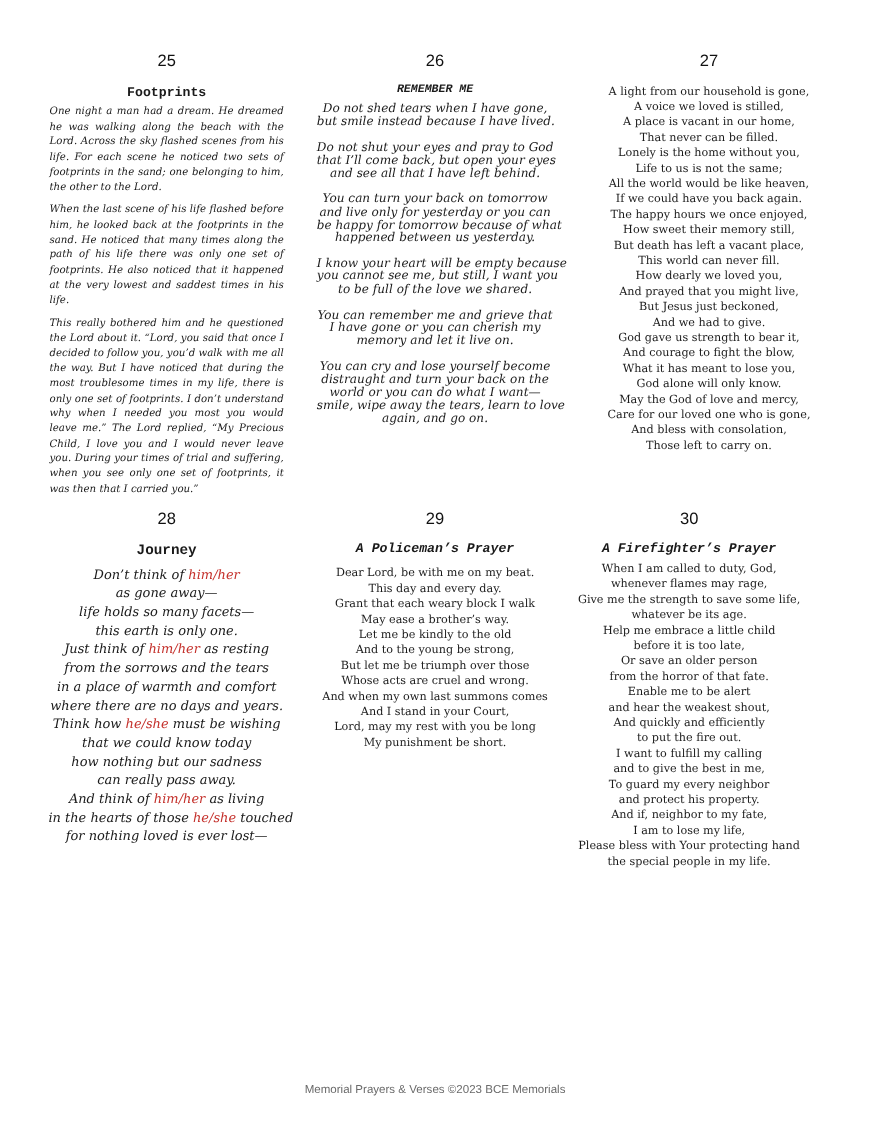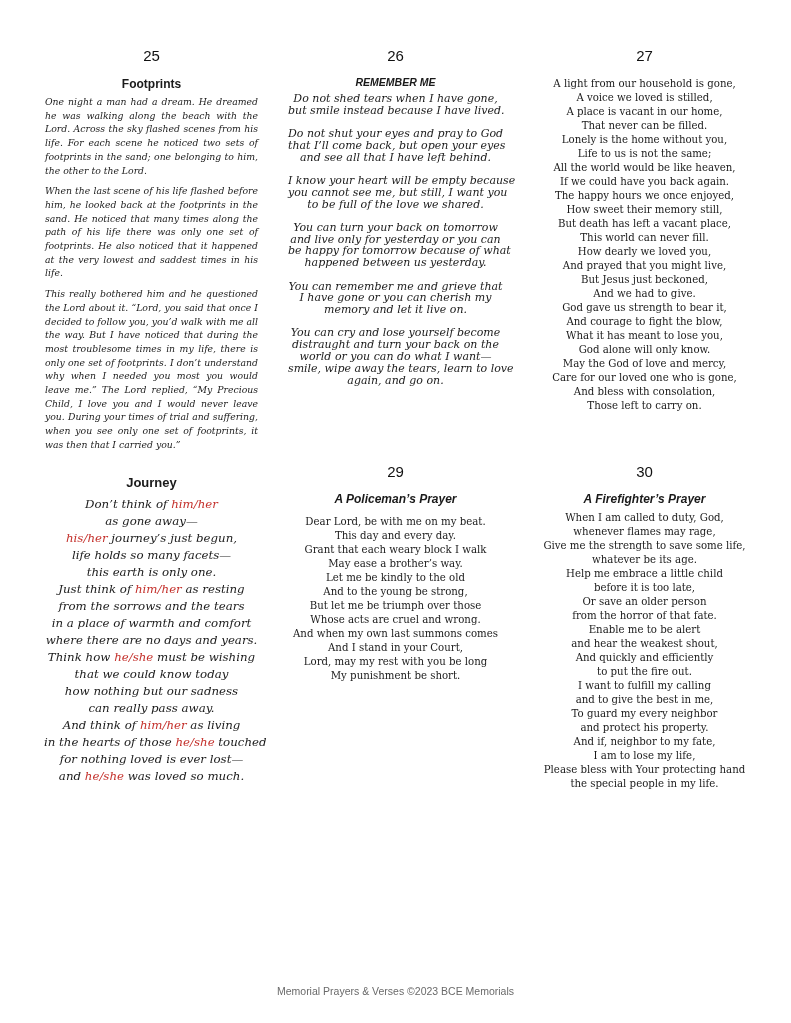--- a/index.html
+++ b/index.html
@@ -1,19 +1,19 @@
 <!DOCTYPE html>
 <html><head>
 <meta charset="utf-8">
 <style>
   html, body { margin: 0; padding: 0; background: #ffffff; }
   body { width: 791px; height: 1023px; position: relative; overflow: hidden; color: #1a1a1a; }
   .col { position: absolute; width: 215px; }
   .num { font-family: Liberation Sans, sans-serif; font-size: 15px; text-align: center; color: #111; margin: 0; line-height: 18px; }
-  .title { font-family: Liberation Sans, sans-serif; font-size: 12px; font-weight: bold; text-align: center; margin: 0; }
+  .title { font-family: Liberation Mono, monospace; font-size: 12px; font-weight: bold; text-align: center; margin: 0; }
   .title.ital { font-style: italic; }
   .prose p { font-family: "DejaVu Serif", serif; font-style: italic; font-size: 9.3px; line-height: 13.7px; text-align: justify; margin: 0 0 7px 0; color: #1a1a1a; }
   .verse { font-family: "DejaVu Serif", serif; text-align: center; color: #1a1a1a; }
   .verse .line { display: block; white-space: nowrap; }
   .rm p { font-family: "DejaVu Serif", serif; font-style: italic; font-size: 11px; line-height: 11.8px; text-align: center; margin: 0 0 11.5px 0; }
   .rm .line { display: block; white-space: nowrap; }
   .upright .line { font-size: 10.2px; line-height: 14px; }
   .journey .line { font-style: italic; font-size: 11.8px; line-height: 17px; }
   .red { color: #c4302b; text-align: center; }
   .footer { position: absolute; top: 985px; left: 0; width: 791px; text-align: center; font-family: "Liberation Sans", sans-serif; font-size: 10.5px; color: #6a6a6a; }
@@ -36,29 +36,29 @@
       <p>
         <span class="line">Do not shed tears when I have gone,</span>
         <span class="line">but smile instead because I have lived.</span>
       </p>
       <p>
         <span class="line">Do not shut your eyes and pray to God</span>
         <span class="line">that I’ll come back, but open your eyes</span>
         <span class="line">and see all that I have left behind.</span>
       </p>
       <p>
-        <span class="line">I know your heart will be empty because</span>
-        <span class="line">you cannot see me, but still, I want you</span>
-        <span class="line">to be full of the love we shared.</span>
-      </p>
-      <p>
         <span class="line">You can turn your back on tomorrow</span>
         <span class="line">and live only for yesterday or you can</span>
         <span class="line">be happy for tomorrow because of what</span>
         <span class="line">happened between us yesterday.</span>
+      </p>
+      <p>
+        <span class="line">I know your heart will be empty because</span>
+        <span class="line">you cannot see me, but still, I want you</span>
+        <span class="line">to be full of the love we shared.</span>
       </p>
       <p>
         <span class="line">You can remember me and grieve that</span>
         <span class="line">I have gone or you can cherish my</span>
         <span class="line">memory and let it live on.</span>
       </p>
       <p>
         <span class="line">You can cry and lose yourself become</span>
         <span class="line">distraught and turn your back on the</span>
         <span class="line">world or you can do what I want—</span>
@@ -92,39 +92,38 @@
       <span class="line">What it has meant to lose you,</span>
       <span class="line">God alone will only know.</span>
       <span class="line">May the God of love and mercy,</span>
       <span class="line">Care for our loved one who is gone,</span>
       <span class="line">And bless with consolation,</span>
       <span class="line">Those left to carry on.</span>
     </div>
 </div>
 
 <div class="col verse journey" style="left:44px; top:463px; width:215px;">
+  <div class="num">28</div>
   <div class="title" style="font-size:13px; margin-top:12px; margin-bottom:6px;">Journey</div>
   <div id="v28">
       <span class="line"><span>Don’t think of </span><span class="red" style="color: rgb(196, 48, 43);">him/her</span></span>
       <span class="line"><span>as gone away—</span></span>
-      <span class="line"><span class="red" style="color: rgb(196, 48, 43);">his/her</span><span> journey’s just begun,</span></span>
       <span class="line"><span>life holds so many facets—</span></span>
       <span class="line"><span>this earth is only one.</span></span>
       <span class="line"><span>Just think of </span><span class="red" style="color: rgb(196, 48, 43);">him/her</span><span> as resting</span></span>
       <span class="line"><span>from the sorrows and the tears</span></span>
       <span class="line"><span>in a place of warmth and comfort</span></span>
       <span class="line"><span>where there are no days and years.</span></span>
       <span class="line"><span>Think how </span><span class="red" style="color: rgb(196, 48, 43);">he/she</span><span> must be wishing</span></span>
       <span class="line"><span>that we could know today</span></span>
       <span class="line"><span>how nothing but our sadness</span></span>
       <span class="line"><span>can really pass away.</span></span>
       <span class="line"><span>And think of </span><span class="red" style="color: rgb(196, 48, 43);">him/her</span><span> as living</span></span>
       <span class="line"><span>in the hearts of those </span><span class="red" style="color: rgb(196, 48, 43);">he/she</span><span> touched</span></span>
       <span class="line"><span>for nothing loved is ever lost—</span></span>
-      <span class="line"><span>and </span><span class="red" style="color: rgb(196, 48, 43);">he/she</span><span> was loved so much.</span></span>
     </div>
 </div>
 
 <div class="col verse upright" style="left:288px; top:463px; width:215px;">
   <div class="num">29</div>
   <div class="title ital" style="margin-top:11px; margin-bottom:9px;">A Policeman’s Prayer</div>
   <div id="v29">
       <span class="line">Dear Lord, be with me on my beat.</span>
       <span class="line">This day and every day.</span>
       <span class="line">Grant that each weary block I walk</span>
@@ -133,21 +132,21 @@
       <span class="line">And to the young be strong,</span>
       <span class="line">But let me be triumph over those</span>
       <span class="line">Whose acts are cruel and wrong.</span>
       <span class="line">And when my own last summons comes</span>
       <span class="line">And I stand in your Court,</span>
       <span class="line">Lord, may my rest with you be long</span>
       <span class="line">My punishment be short.</span>
     </div>
 </div>
 
-<div class="col verse upright" style="left:537px; top:463px; width:215px;">
+<div class="col verse upright" style="left:519px; top:463px; width:215px;">
   <div class="num">30</div>
   <div class="title ital" style="margin-top:11px; margin-bottom:5px;">A Firefighter’s Prayer</div>
   <div id="v30">
       <span class="line">When I am called to duty, God,</span>
       <span class="line">whenever flames may rage,</span>
       <span class="line">Give me the strength to save some life,</span>
       <span class="line">whatever be its age.</span>
       <span class="line">Help me embrace a little child</span>
       <span class="line">before it is too late,</span>
       <span class="line">Or save an older person</span>

